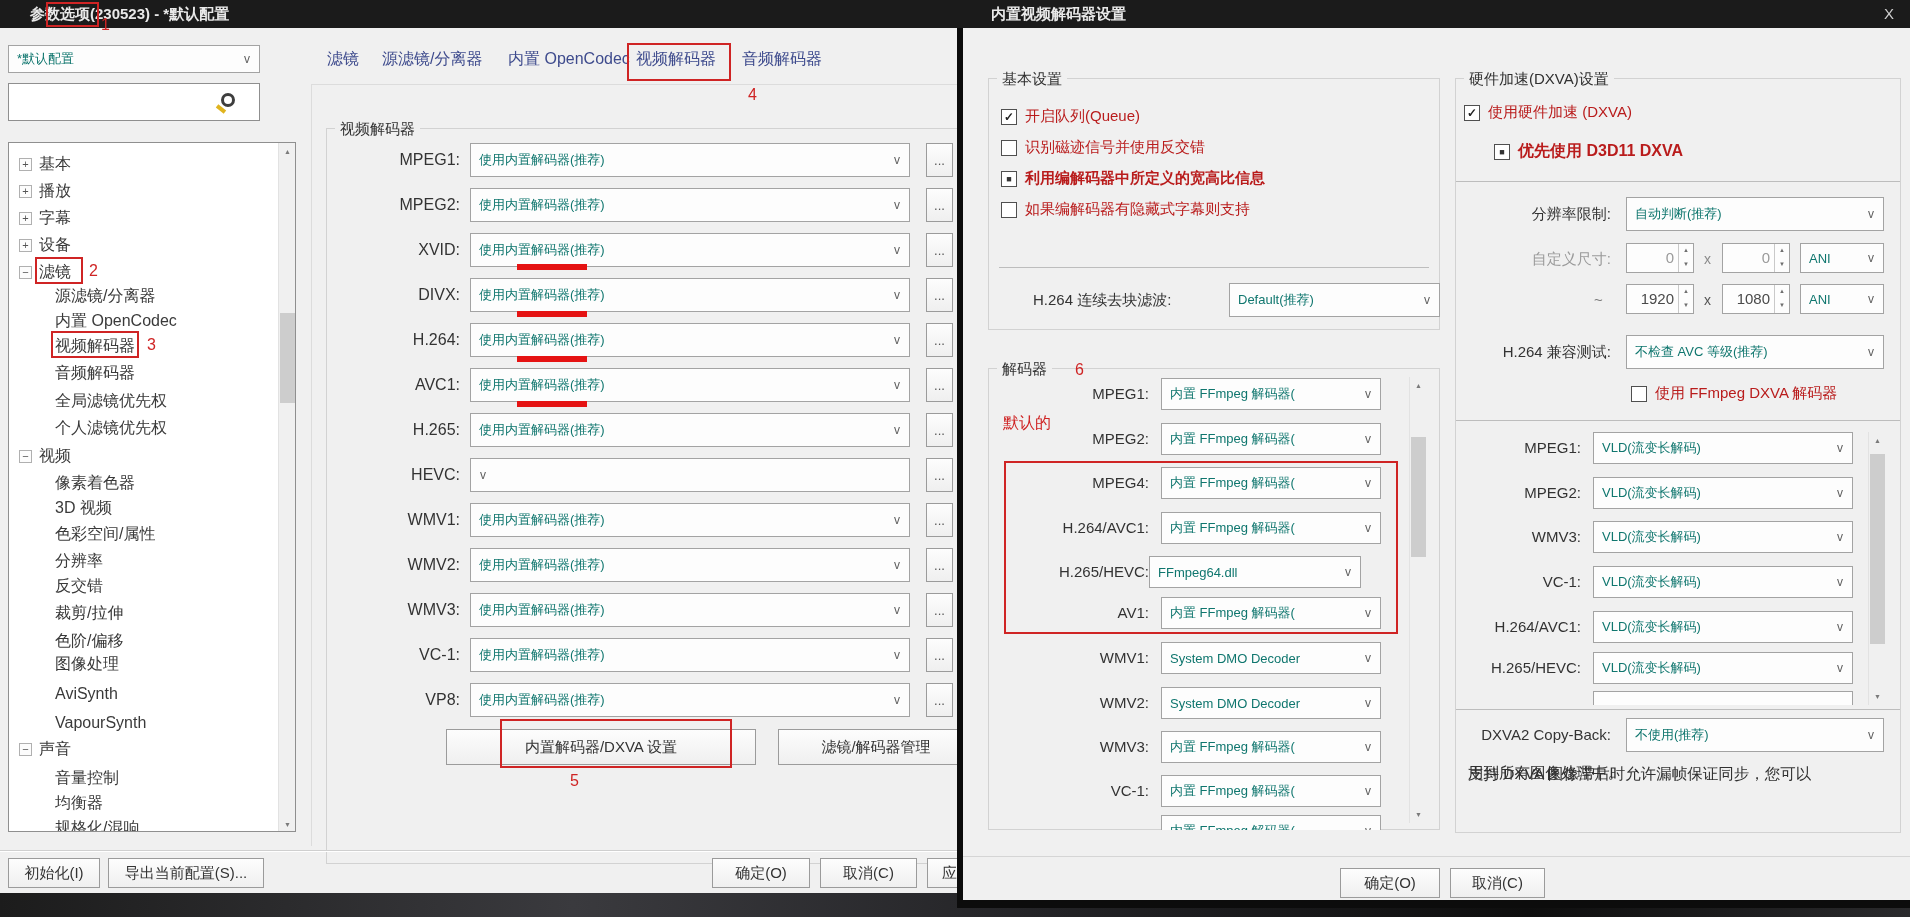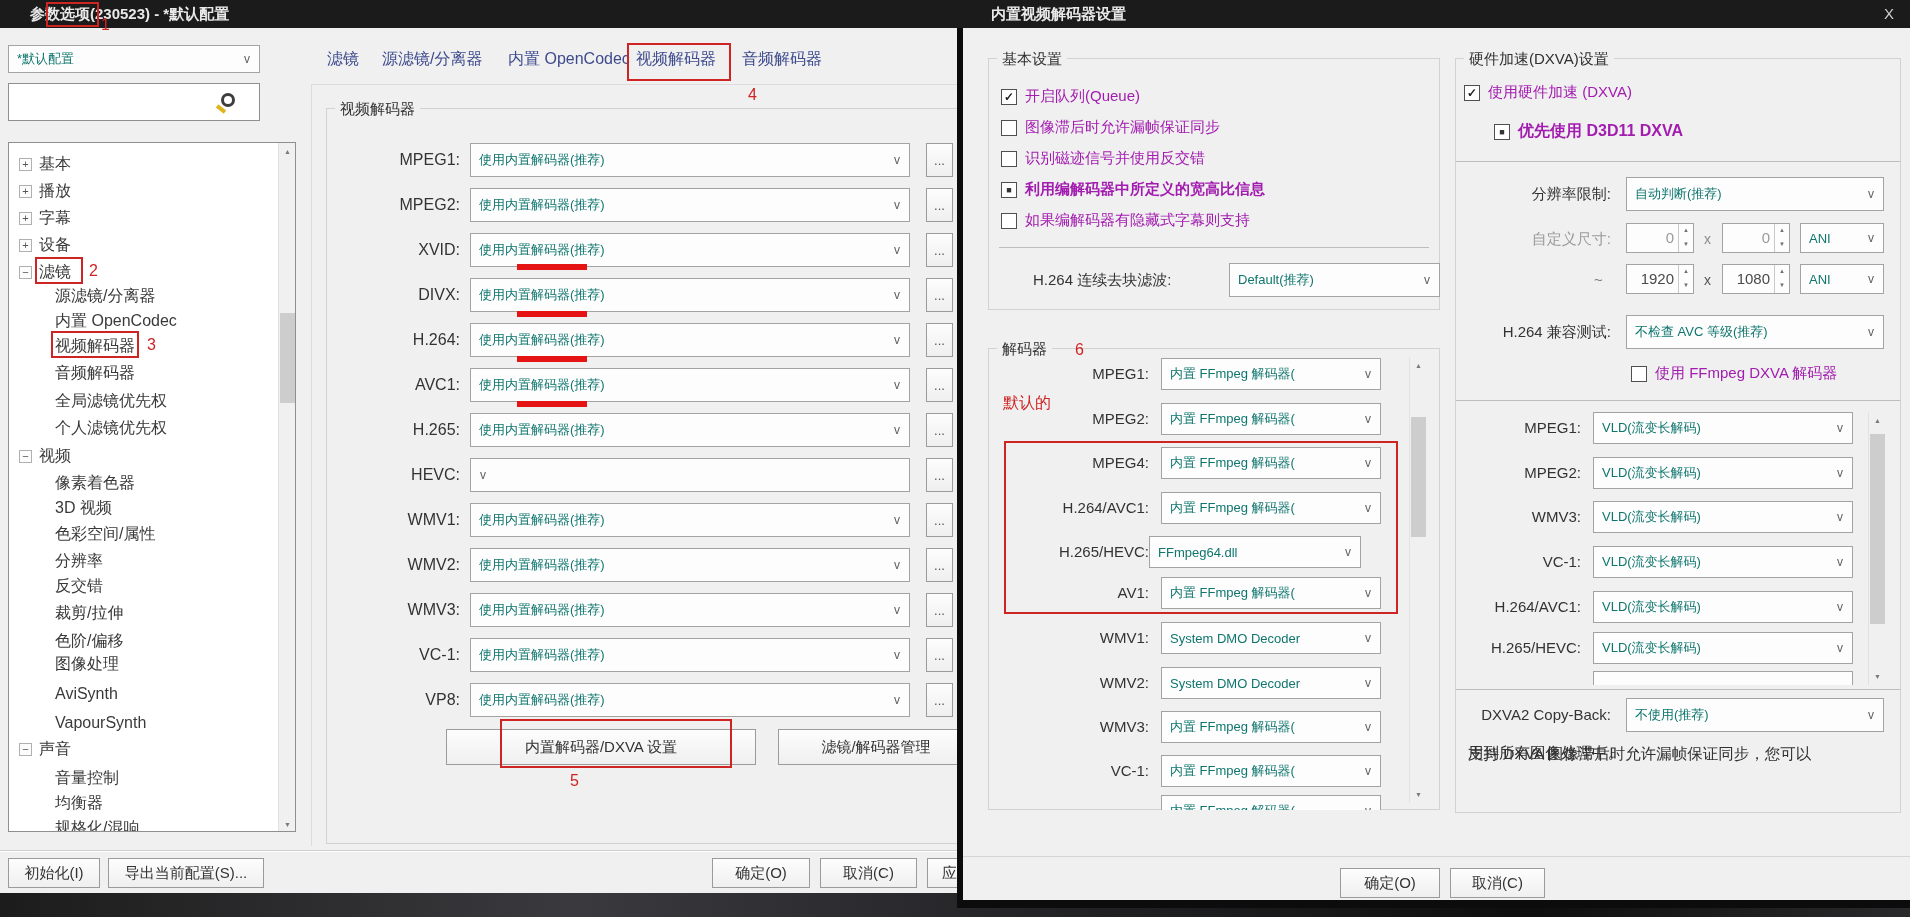--- a/index.html
+++ b/index.html
@@ -19,28 +19,28 @@
   .titlebar { position:absolute; left:0; top:0; right:0; height:28px; background:#1b1b1b;
     color:#e9e9e9; font-size:15px; font-weight:bold; line-height:28px; }
   .wr-body { position:absolute; left:6px; top:28px; right:0; bottom:8px; background:#f0f0f0; overflow:hidden; }
 
   
   .combo { position:absolute; background:#fdfdfd; border:1px solid #a3a3a3; display:flex; align-items:center; }
   .combo .ct { flex:1; padding-left:8px; font-size:13px; color:#0f766e; white-space:nowrap; overflow:hidden; }
   .combo .cv { width:24px; text-align:center; color:#5f5f5f; font-size:12px; flex:none; }
   .btn { position:absolute; background:linear-gradient(#fdfdfd,#efefef); border:1px solid #9b9b9b;
     font-size:15px; color:#333; display:flex; align-items:center; justify-content:center; white-space:nowrap; }
-  .grp { position:absolute; border:1px solid #d2d2d2; }
+  .grp { position:absolute; border:1px solid #d2d2d2;margin-top:20px; }
   .grp > .glabel { position:absolute; top:-9px; left:8px; background:#f0f0f0; padding:0 5px;
     font-size:15px; color:#303030; white-space:nowrap; }
   .cbrow { display:flex; align-items:center; gap:8px; }
   .cbbox { width:16px; height:16px; border:1px solid #4f4f4f; background:#fff; flex:none;
     display:flex; align-items:center; justify-content:center; font-size:12px; font-weight:bold; color:#222; }
   .cbbox.mix { font-size:9px; color:#333; }
-  .cblabel { font-size:15px; color:#a21caf; white-space:nowrap; }
+  .cblabel { font-size:15px; color:#b91c1c; white-space:nowrap; }
   .hr { position:absolute; height:1px; background:#bdbdbd; }
   .spin { position:absolute; height:30px; border:1px solid #a3a3a3; background:#fdfdfd; display:flex; }
   .spin .num { flex:1; text-align:right; padding:5px 4px 0 0; font-size:15px; color:#4a4a4a; }
   .spin .arr { width:15px; border-left:1px solid #c9c9c9; display:flex; flex-direction:column; }
   .spin .arr span { flex:1; font-size:6px; color:#6f6f6f; text-align:center; line-height:13px; }
   .muted .num { color:#9a9a9a; }
 
   
   .redbox { position:absolute; border:2px solid #cf2424; pointer-events:none; }
   .rednum { position:absolute; color:#cf2424; font-size:16px; pointer-events:none; }
@@ -341,24 +341,20 @@
 
     <div class="grp" style="left:25px;top:30px;width:452px;height:252px">
       <span class="glabel">基本设置</span>
       <div style="padding:22px 0 0 12px">
         <div class="cbrow" style="height:31px">
             <span class="cbbox">✓</span>
             <span class="cblabel">开启队列(Queue)</span>
           </div>
         <div class="cbrow" style="height:31px">
             <span class="cbbox"></span>
-            <span class="cblabel">图像滞后时允许漏帧保证同步</span>
-          </div>
-        <div class="cbrow" style="height:31px">
-            <span class="cbbox"></span>
             <span class="cblabel">识别磁迹信号并使用反交错</span>
           </div>
         <div class="cbrow" style="height:31px">
             <span class="cbbox mix">■</span>
             <span class="cblabel" style="font-weight:bold">利用编解码器中所定义的宽高比信息</span>
           </div>
         <div class="cbrow" style="height:31px">
             <span class="cbbox"></span>
             <span class="cblabel">如果编解码器有隐藏式字幕则支持</span>
           </div>

